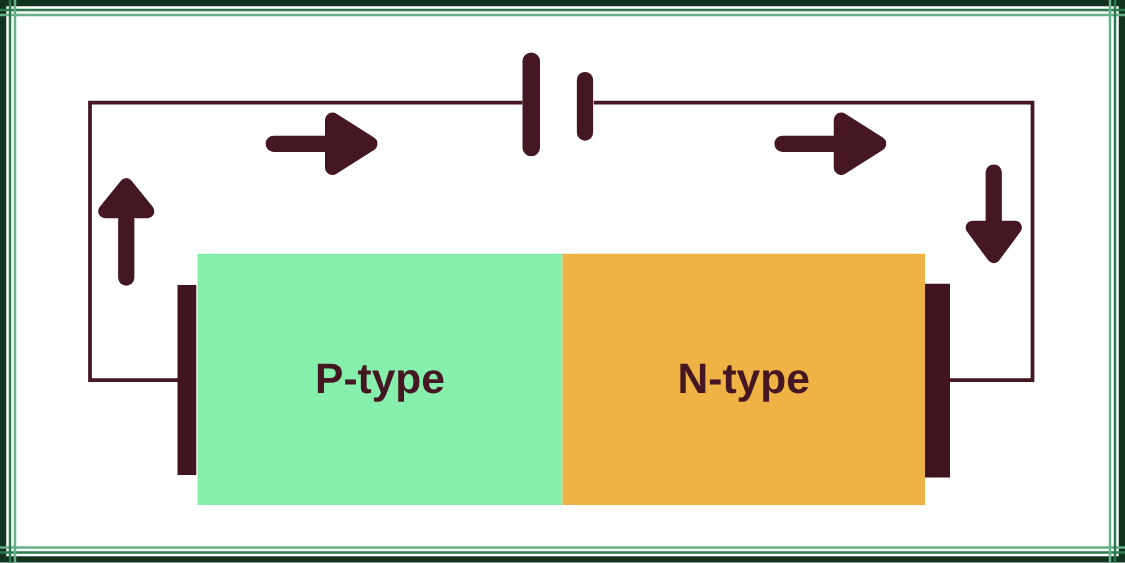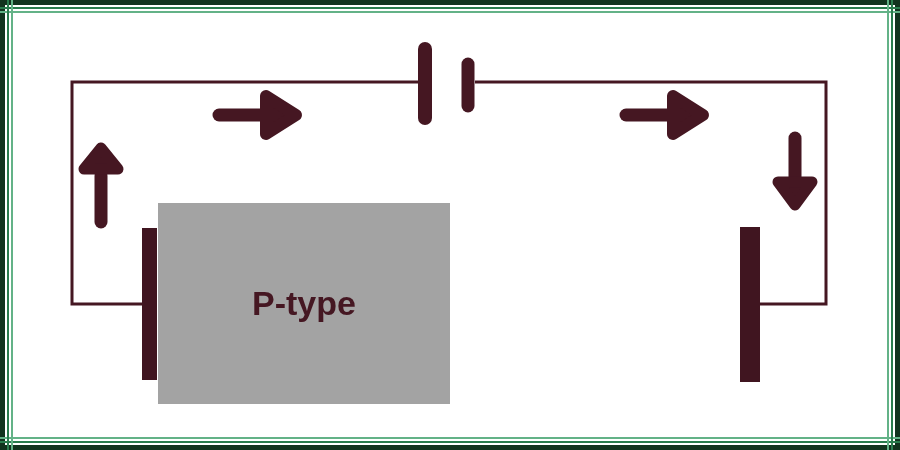--- a/index.html
+++ b/index.html
@@ -38,21 +38,21 @@
   }
 
   
   .circuit-svg{position:absolute;left:0;top:0;width:900px;height:450px;}
 
   
   .region{
     position:absolute;top:203px;height:201px;
     display:flex;align-items:center;justify-content:center;
   }
-  .region-p{left:158px;width:292px;background:#a3a3a3;}
+  .region-p{left:158px;width:292px;background:#86efac;}
   .region-n{left:450px;width:290px;background:#eeb344;}
   .region-label{
     font-size:34px;font-weight:600;color:#451722;
     font-family:"Liberation Sans",sans-serif;
   }
   .electrode{position:absolute;background:#401520;}
   .electrode-left{left:142px;top:228px;width:15px;height:152px;}
   .electrode-right{left:740px;top:227px;width:20px;height:155px;}
 </style>
 </head>
@@ -102,14 +102,17 @@
       </g>
     </g>
   </svg>
 
   <div class="electrode electrode-left"></div>
   <div class="electrode electrode-right"></div>
 
   <div class="region region-p">
     <span class="region-label">P-type</span>
   </div>
+  <div class="region region-n">
+    <span class="region-label">N-type</span>
+  </div>
 
 </div>
 
 </body></html>

